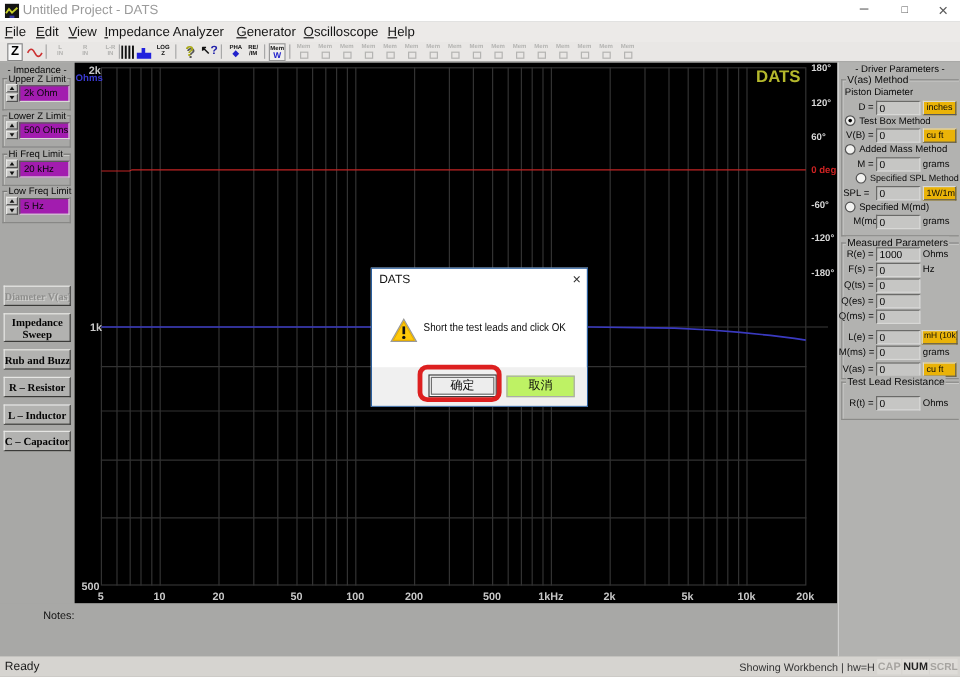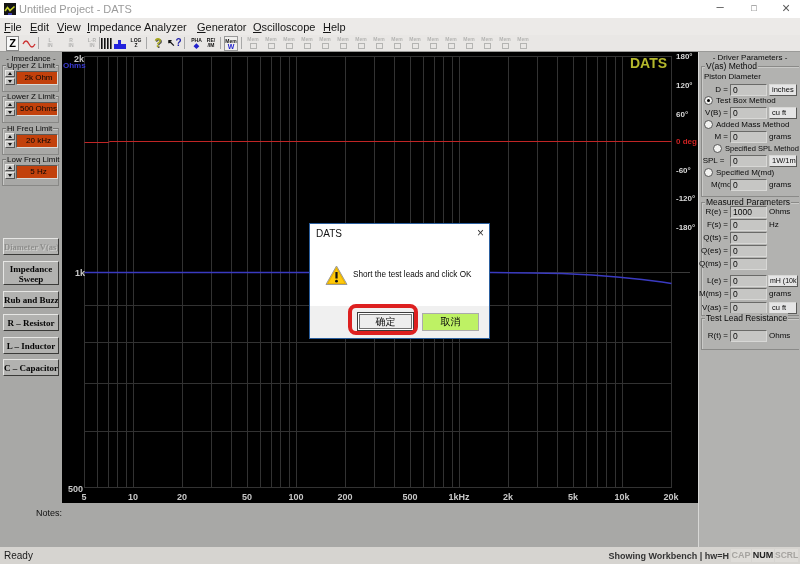--- a/index.html
+++ b/index.html
@@ -33,38 +33,38 @@
     border-top-color:#787876; box-shadow:inset 1px 1px 0 #c8c8c6; }
   .grplab { position:absolute; top:-5px; left:3px; background:#a8a8a6; font-size:8px;
     padding:0 1px; color:#0a0a0a; white-space:nowrap; }
   .spin { position:absolute; left:2px; width:10px; height:7px; background:#c6c6c4;
     border:1px solid; border-color:#e8e8e6 #555 #555 #e8e8e6; }
   .spin::after { content:""; position:absolute; left:2px; }
   .spin.up::after { top:1px; border-left:2px solid transparent; border-right:2px solid transparent;
     border-bottom:3px solid #111; }
   .spin.dn::after { top:1px; border-left:2px solid transparent; border-right:2px solid transparent;
     border-top:3px solid #111; }
-  .fld { position:absolute; left:13px; width:42px; height:14px; background:#c2410c;
+  .fld { position:absolute; left:13px; width:42px; height:14px; background:#a21caf;
     border:1px solid; border-color:#5a5a58 #dadad8 #dadad8 #5a5a58; font-size:8px; white-space:nowrap;
-    line-height:12px; padding-left:3px; color:#060606; white-space:nowrap;text-align:center; }
+    line-height:12px; padding-left:3px; color:#060606; white-space:nowrap; }
   .lbtn { position:absolute; left:3px; width:56px; background:#b2b2b0;
     border:1px solid; border-color:#e6e6e4 #3a3a38 #3a3a38 #e6e6e4;
     font-family:"Liberation Serif", serif; font-weight:bold; font-size:9px;
     text-align:center; color:#050505; white-space:nowrap; overflow:hidden; }
   
   .rgrp { position:absolute; left:2px; width:98px; border:1px solid #8a8a88;
     box-shadow:inset 1px 1px 0 #cacac8; border-right:none; }
   .rlab { position:absolute; top:-6px; left:3px; background:#b2b2b0; font-size:8.5px;
     padding:0 1px; color:#0a0a0a; white-space:nowrap; }
   .rtxt { position:absolute; font-size:8px; color:#0a0a0a; white-space:nowrap; }
   .rin { position:absolute; left:31px; width:37px; height:12px; background:#c6c6c4;
     border:1px solid; border-color:#6a6a68 #d8d8d6 #d8d8d6 #6a6a68; font-size:8.5px;
     line-height:10px; padding-left:2px; color:#060606; }
   .runit { position:absolute; left:70px; font-size:8px; color:#0a0a0a; white-space:nowrap; }
-  .rubox { position:absolute; left:70px; width:28px; height:12px; background:#e5e5e5;
+  .rubox { position:absolute; left:70px; width:28px; height:12px; background:#eab308;
     border:1px solid; border-color:#d8d8d6 #5a5a58 #5a5a58 #d8d8d6; font-size:7.5px;
     line-height:10px; padding-left:2px; white-space:nowrap; color:#0a0a0a; overflow:hidden; }
   .radio { position:absolute; width:9px; height:9px; border-radius:50%; background:#f2f2f0;
     border:1px solid #555; }
   .radio.sel::after { content:""; position:absolute; left:2px; top:2px; width:3px; height:3px;
     border-radius:50%; background:#000; }
   
   #statusbar { position:absolute; left:0; top:547px; width:800px; height:17px; background:#d6d4d0;
     font-size:10px; color:#1a1a1a; }
   
@@ -325,21 +325,21 @@
   <div class="rin" style="top:278px">0</div>
   <div class="runit" style="top:279px">Ohms</div>
 </div>
 
 <div id="notes">
     <span class="abs" style="left:36px;top:5px">Notes:</span>
   </div>
 
 <div id="statusbar">
   <span class="abs" style="left:4px;top:3px">Ready</span>
-  <span class="abs" style="right:71px;top:4px;font-weight:bold;color:#333;font-size:9px">Showing Workbench | hw=H</span>
+  <span class="abs" style="right:71px;top:4px;font-weight:normal;color:#333;font-size:9px">Showing Workbench | hw=H</span>
   <span class="abs" style="left:731px;top:2px;width:20px;height:13px;background:#dedcd8;text-align:center;font-weight:bold;color:#a6a4a0;font-size:9px;line-height:13px">CAP</span>
   <span class="abs" style="left:752px;top:2px;width:22px;height:13px;background:#dedcd8;text-align:center;font-weight:bold;color:#222;font-size:9px;line-height:13px">NUM</span>
   <span class="abs" style="left:775px;top:2px;width:23px;height:13px;background:#dedcd8;text-align:center;font-weight:bold;color:#a6a4a0;font-size:8.5px;line-height:13px">SCRL</span>
 </div>
 
 <div id="dlg">
   <div class="abs" style="left:6px;top:4px;font-size:10px;color:#111">DATS</div>
   <div class="abs" style="left:167px;top:2px;font-size:12px;color:#333">×</div>
   <svg class="abs" style="left:15px;top:41px" width="23" height="21" viewBox="0 0 23 21">
     <path d="M11.5,1 L22,19.5 L1,19.5 Z" fill="#ffca0a" stroke="#9a9a9a" stroke-width="1"></path>

